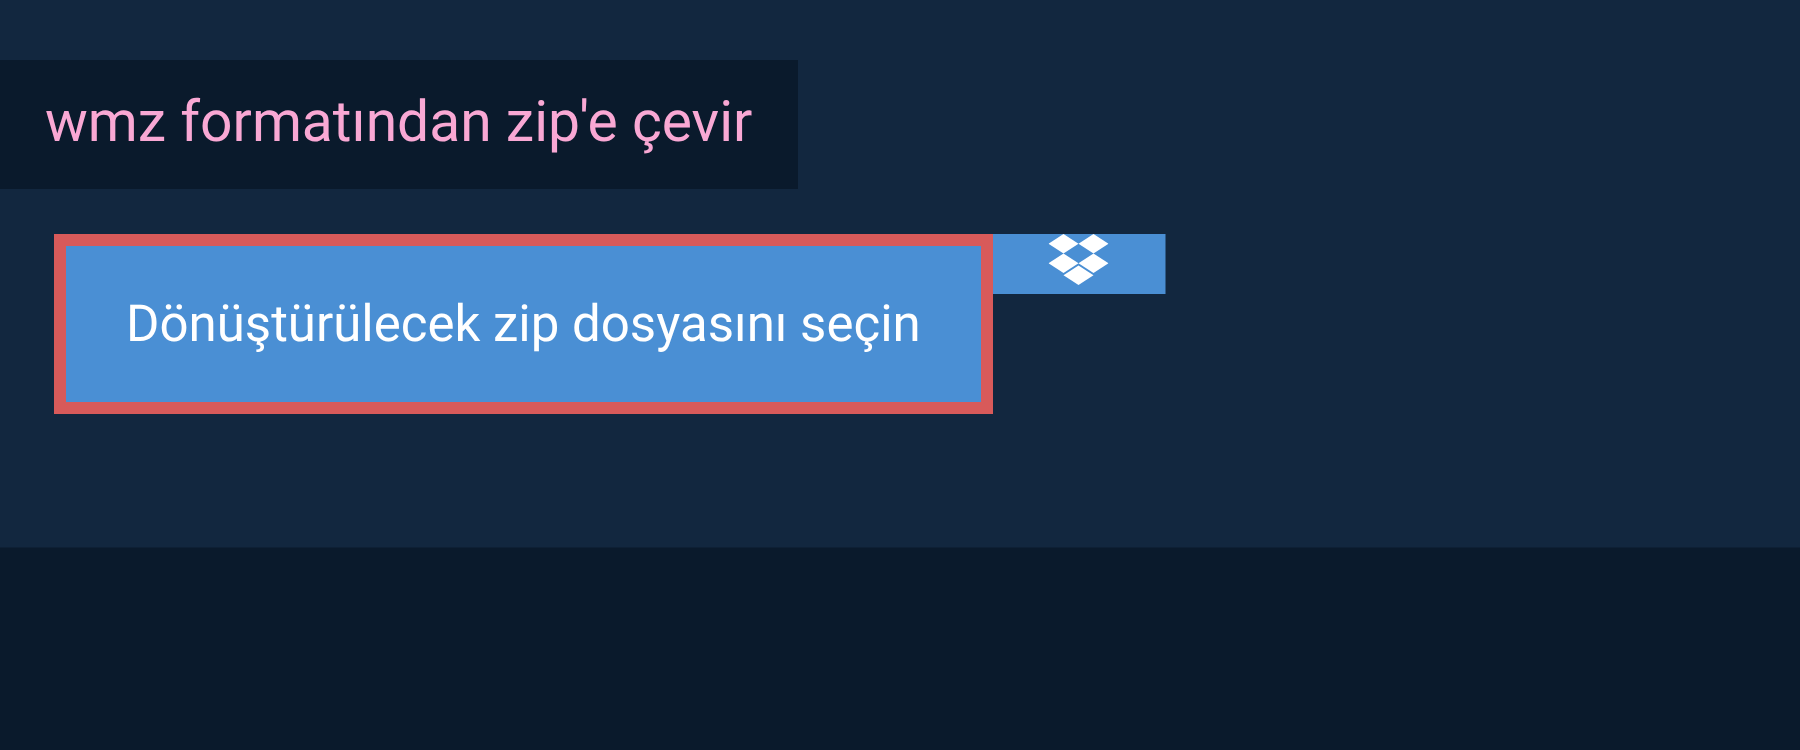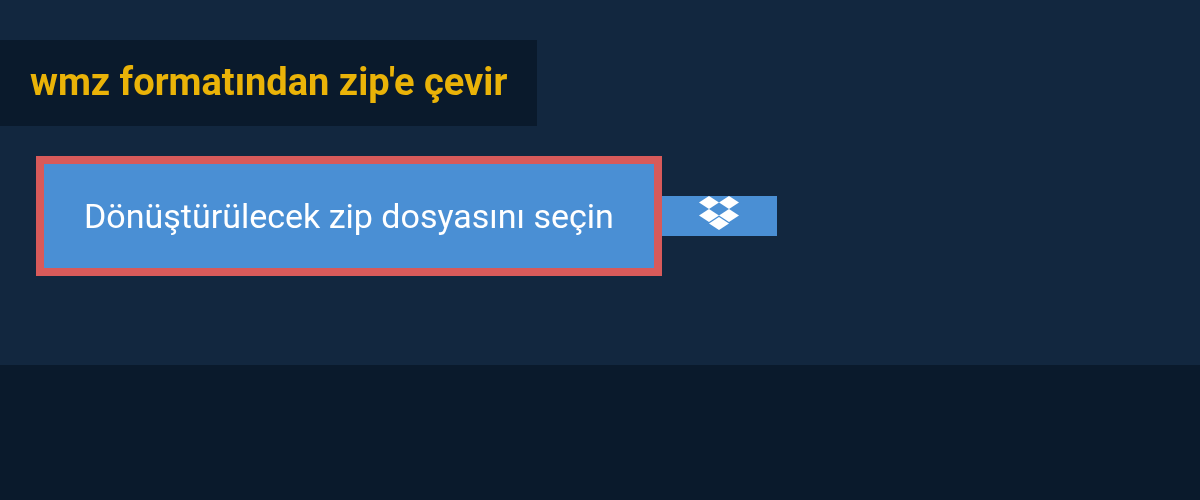--- a/index.html
+++ b/index.html
@@ -17,31 +17,31 @@
     }
     
     .title-bar {
       background-color: #0a1a2c;
       padding: 20px 30px 22px 30px;
       display: inline-block;
       margin-top: 40px;
     }
     
     .title-text {
-      color: #eab308;
+      color: #f9a8d4;
       font-size: 38px;
-      font-weight: 700;
+      font-weight: 400;
     }
     
     .button-container {
       margin-top: 30px;
       margin-left: 36px;
       display: flex;
       gap: 0;
-      align-items: center;
+      align-items: flex-start;
     }
     
     .select-file-button {
       background-color: #4a8fd4;
       border: 8px solid #d85a5a;
       padding: 32px 40px;
       color: #ffffff;
       font-size: 34px;
       font-weight: 400;
       cursor: pointer;

